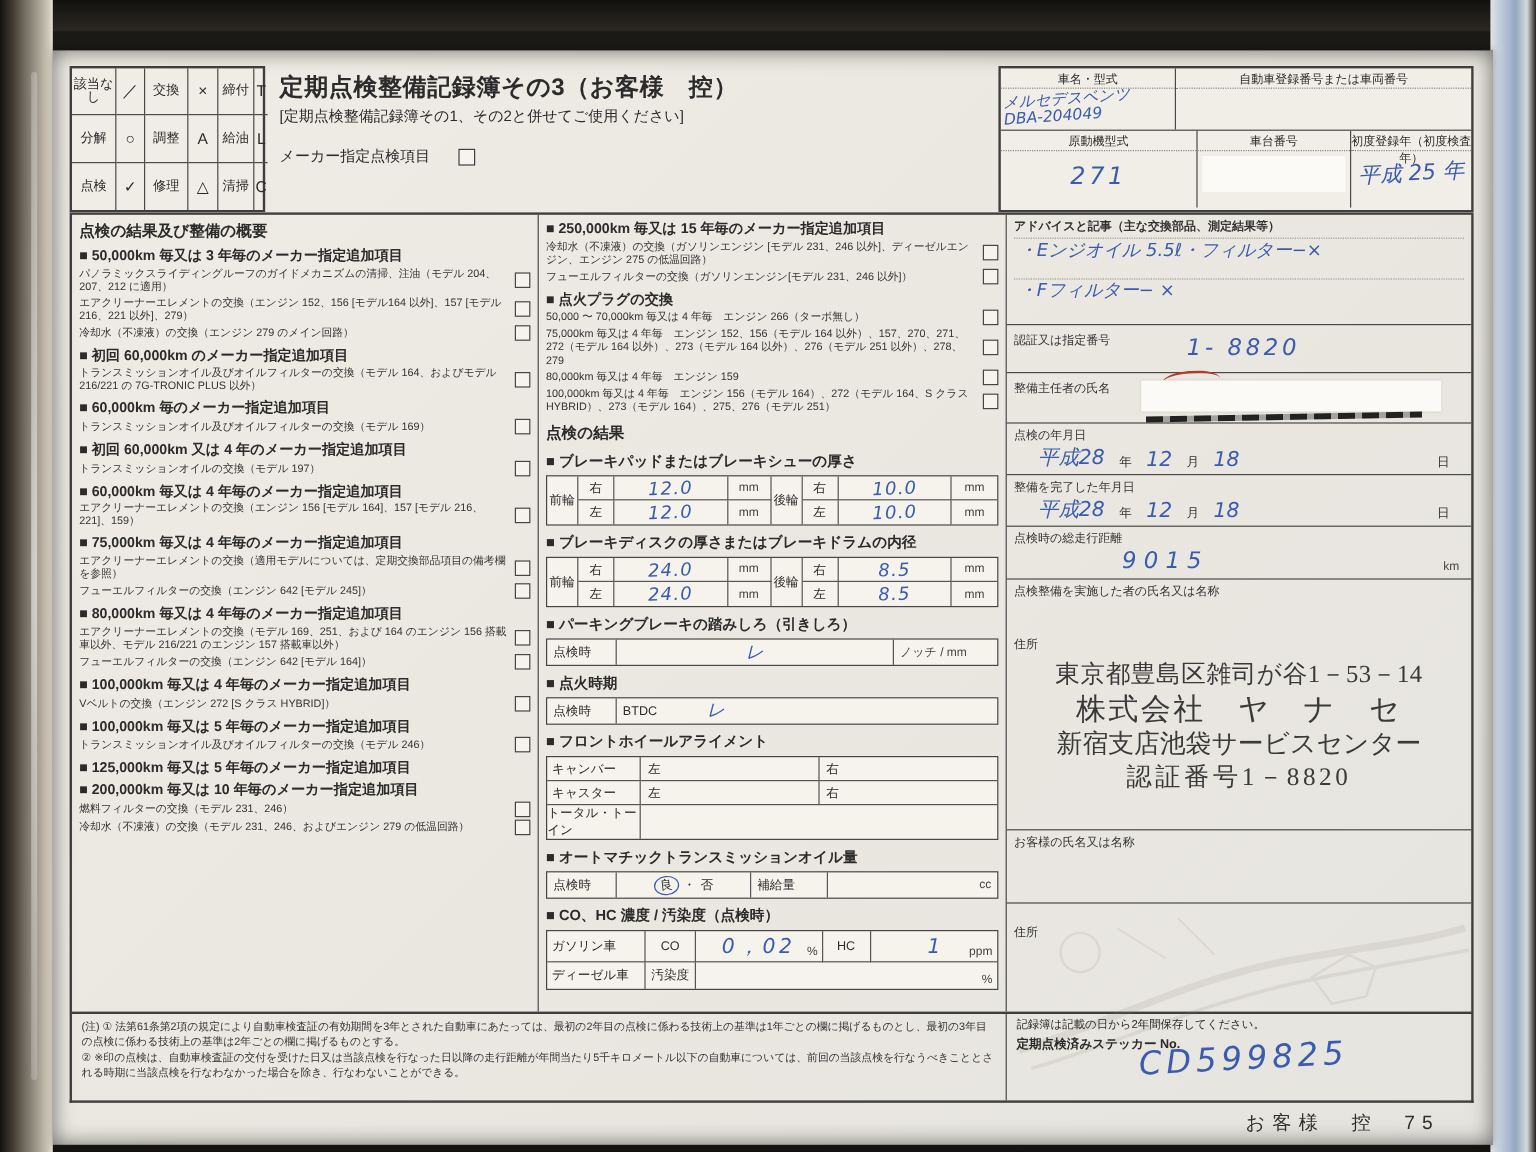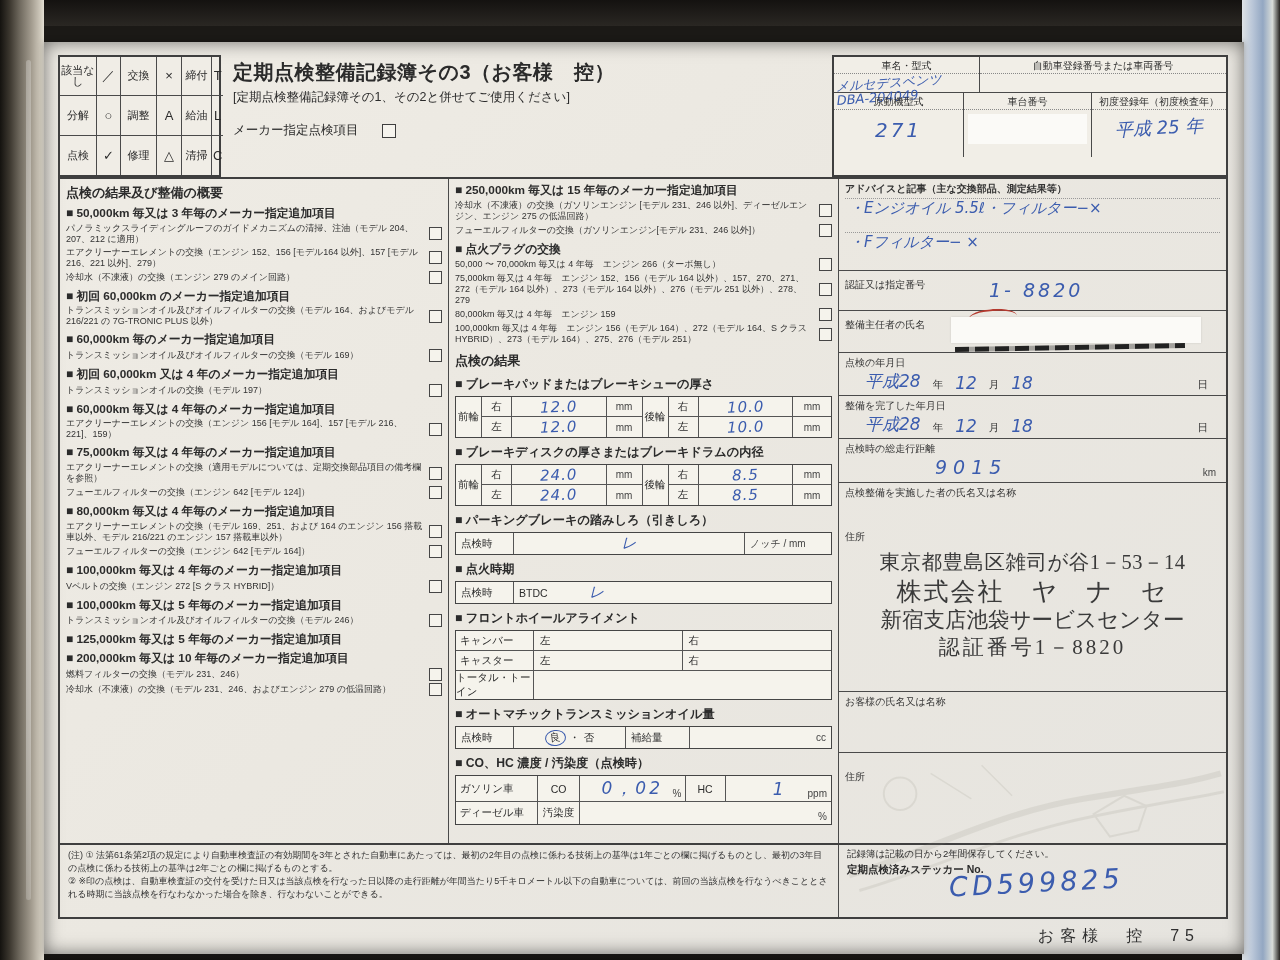--- a/index.html
+++ b/index.html
@@ -162,35 +162,35 @@
         <div class="title-block">
           <div class="doc-title">定期点検整備記録簿その3（お客様　控）</div>
           <div class="doc-subtitle">[定期点検整備記録簿その1、その2と併せてご使用ください]</div>
           <div class="maker-row">
             <span>メーカー指定点検項目</span>
             <span class="cb"></span>
           </div>
         </div>
 
         <div class="vehicle">
-          <div class="v-row" style="height:36px;">
+          <div class="v-row" style="height:52px;">
             <div class="v-cell" style="width:146px;">
               <div class="v-label">車名・型式</div>
               <div class="hw" style="font-size:13px; padding:1px 2px; line-height:1.1; transform:rotate(-4deg);">
                 <div>メルセデスベンツ</div>
                 <div>DBA-204049</div>
               </div>
             </div>
             <div class="v-cell" style="flex:1;">
               <div class="v-label">自動車登録番号または車両番号</div>
               <div class="v-space"></div>
             </div>
           </div>
           <div class="v-row" style="height:64px;">
-            <div class="v-cell" style="width:130px;">
+            <div class="v-cell" style="width:164px;">
               <div class="v-label">原動機型式</div>
               <div class="hw" style="font-size:20px; text-align:center; padding-top:8px; letter-spacing:3px;">271</div>
             </div>
             <div class="v-cell" style="width:128px;">
               <div class="v-label">車台番号</div>
               <div class="v-space" style="background:#fbfaf7; margin:4px; height:30px;"></div>
             </div>
             <div class="v-cell" style="flex:1;">
               <div class="v-label">初度登録年（初度検査年）</div>
               <div class="hw" style="font-size:18px; text-align:center; padding-top:6px; transform:rotate(-3deg);">平成 25 年</div>
@@ -252,21 +252,21 @@
               </div>
           </div>
 
           <div class="sec">
             <div class="sec-title">■ 75,000km 毎又は 4 年毎のメーカー指定追加項目</div>
             <div class="item">
               <span class="item-text">エアクリーナーエレメントの交換（適用モデルについては、定期交換部品項目の備考欄を参照）</span>
               <span class="box"></span>
               </div>
             <div class="item">
-              <span class="item-text">フューエルフィルターの交換（エンジン 642 [モデル 124]）</span>
+              <span class="item-text">フューエルフィルターの交換（エンジン 642 [モデル 245]）</span>
               <span class="box"></span>
               </div>
           </div>
 
           <div class="sec">
             <div class="sec-title">■ 80,000km 毎又は 4 年毎のメーカー指定追加項目</div>
             <div class="item">
               <span class="item-text">エアクリーナーエレメントの交換（モデル 169、251、および 164 のエンジン 156 搭載車以外、モデル 216/221 のエンジン 157 搭載車以外）</span>
               <span class="box"></span>
               </div>

